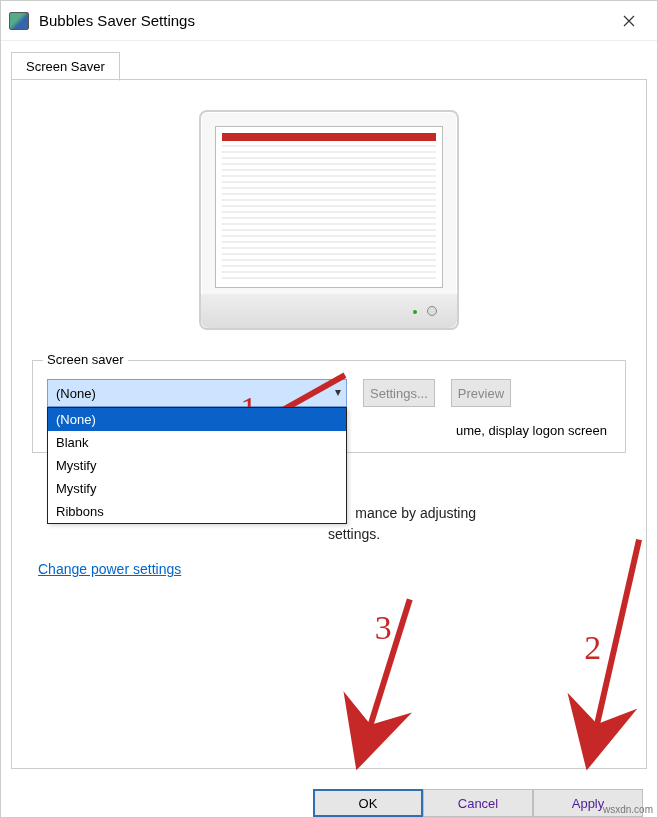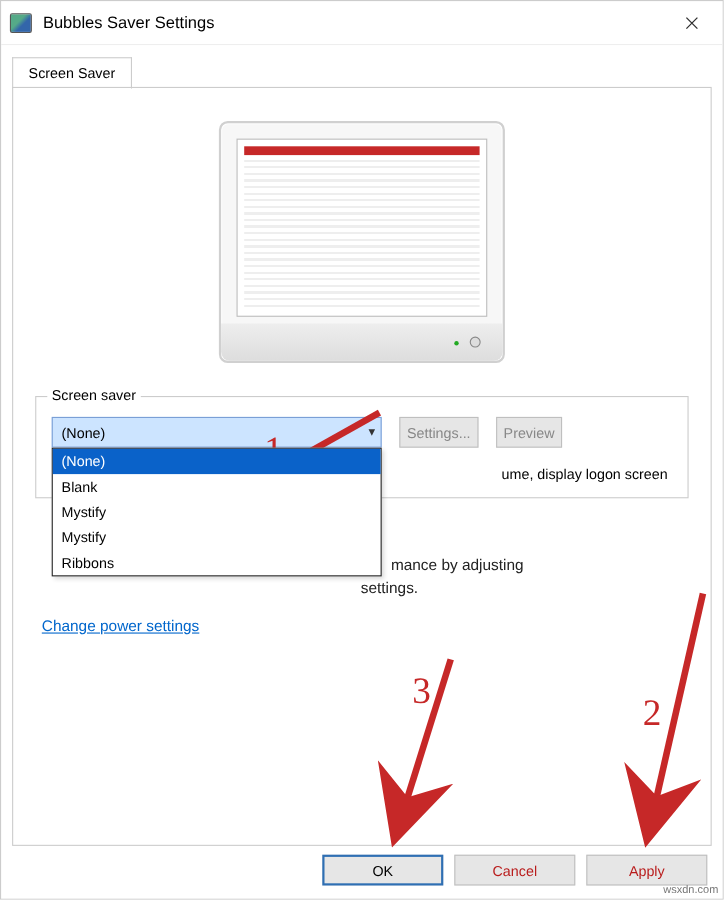--- a/index.html
+++ b/index.html
@@ -27,29 +27,29 @@
 
   .row { display:flex; gap:16px; align-items:flex-start; }
   .combo { position:relative; width:300px; }
   .combo-display { width:100%; height:28px; border:1px solid #7a9fd6; background:#cce4ff; padding:0 26px 0 8px; display:flex; align-items:center; font-size:13px; cursor:pointer; }
   .combo-display .chev { position:absolute; right:6px; top:6px; font-size:12px; color:#333; }
   .combo-list { position:absolute; left:0; top:28px; width:100%; background:#fff; border:1px solid #222; z-index:5; box-shadow:2px 2px 4px rgba(0,0,0,.15); }
   .combo-list .opt { padding:4px 8px; font-size:13px; cursor:pointer; }
   .combo-list .opt.selected { background:#0a62c9; color:#fff; }
 
   .wbtn { height:28px; padding:0 6px; background:#e6e6e6; border:1px solid #bfbfbf; font-size:13px; color:#888; display:inline-flex; align-items:center; justify-content:center; }
-  .wbtn.enabled { color:#b91c1c; cursor:pointer; }
+  .wbtn.enabled { color:#4c1d95; cursor:pointer; }
 
   .resume-line { margin-top:16px; padding-right:4px; font-size:13px; text-align:right; }
 
   .pm-text { margin-top:50px; font-size:14px; line-height:1.5; color:#222; padding-left:6px; }
   .pm-text .obsc { color:#222; }
   .link { color:#0066cc; text-decoration:underline; cursor:pointer; display:inline-block; margin-top:14px; font-size:14px; }
 
-  .button-row { position:absolute; right:14px; bottom:12px; display:flex; gap:10px; }
+  .button-row { position:absolute; right:14px; bottom:0; display:flex; }
   .button-row .wbtn { width:110px; justify-content:center; }
   .button-row .wbtn.default { border:2px solid #2f6fb3; background:#e6e6e6; color:#000; }
 
   
   .anno { position:absolute; inset:0; pointer-events:none; }
   .anno svg { width:100%; height:100%; }
   .anno text { font-family: "Segoe Script", cursive; font-size:34px; fill:#c62828; }
 </style>
 </head>
 <body>

